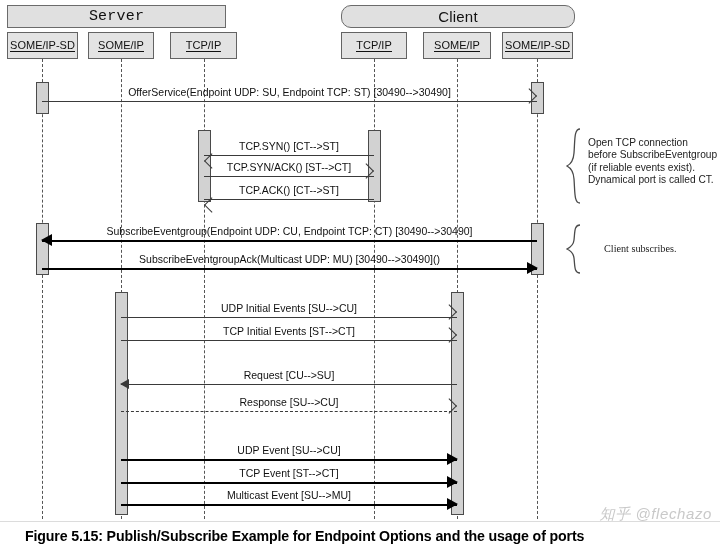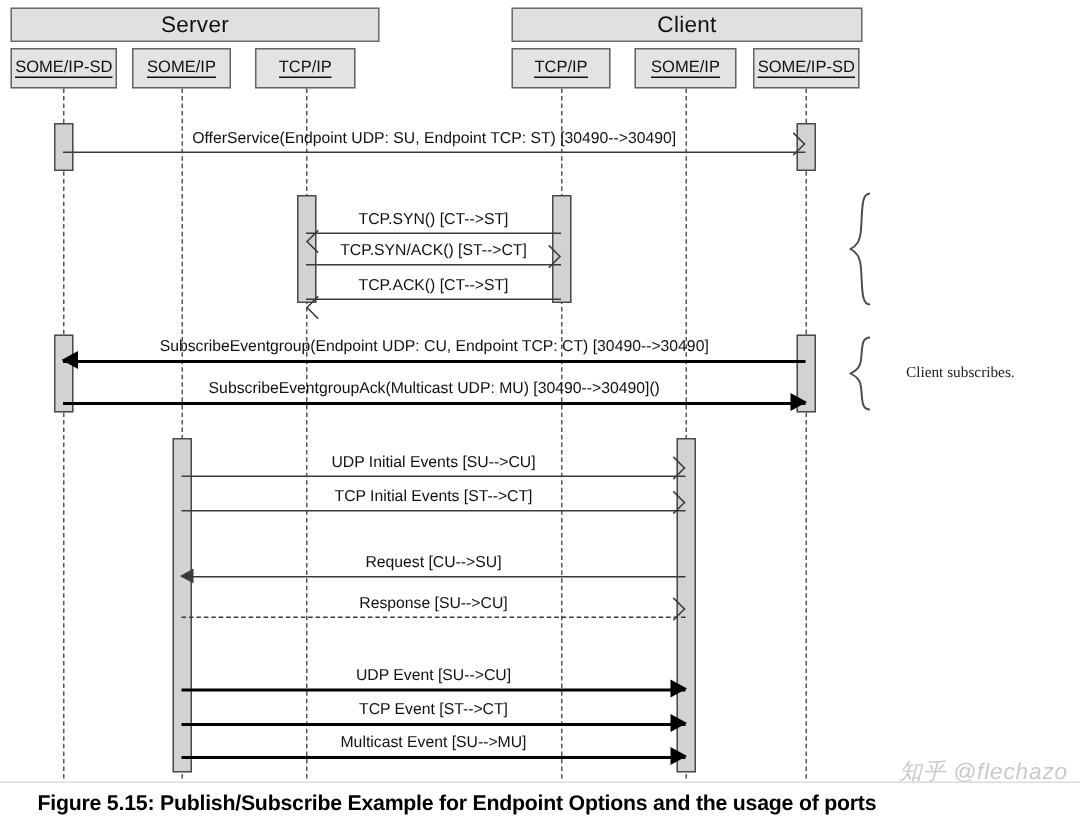--- a/index.html
+++ b/index.html
@@ -70,24 +70,24 @@
   .watermark{position:absolute;right:8px;top:505px;font-size:15px;
       color:#c9c9c9;letter-spacing:.6px;font-style:italic;}
 
   .hr{position:absolute;left:0;width:720px;height:0;border-top:1px solid #dcdcdc;}
 </style>
 </head>
 <body>
 
 <div class="canvas">
 
-  <div class="group-box" style="left:7px;top:5px;width:246px;height:23px;">
+  <div class="group-box" style="left:7px;top:5px;width:219px;height:23px;font-family:Liberation Mono, monospace;">
     <span>Server</span>
   </div>
-  <div class="group-box" style="left:341px;top:5px;width:234px;height:23px;">
+  <div class="group-box" style="left:341px;top:5px;width:234px;height:23px;border-radius:10px;">
     <span>Client</span>
   </div>
 
   <div class="actor-box" style="left:7px;top:32px;width:71px;height:27px;">
     <span>SOME/IP-SD</span>
   </div>
   <div class="actor-box" style="left:88px;top:32px;width:66px;height:27px;">
     <span>SOME/IP</span>
   </div>
   <div class="actor-box" style="left:170px;top:32px;width:67px;height:27px;">
@@ -198,20 +198,24 @@
     <div class="line"></div>
     <div class="head"></div>
     <div class="label">Multicast Event [SU--&gt;MU]</div>
   </div>
 
   <div class="brace" style="left:566px;top:128px;width:18px;height:76px;">
     <svg width="18" height="76" viewBox="0 0 18 76">
       <path d="M14 1 C8 1 9 12 8 25 C7.4 33 5 36 1 38 C5 40 7.4 43 8 51 C9 64 8 75 14 75" fill="none" stroke="#4a4a4a" stroke-width="1.3"></path>
     </svg>
   </div>
+  <div class="note" style="left:588px;top:137px;">Open TCP connection
+before SubscribeEventgroup
+(if reliable events exist).
+Dynamical port is called CT.</div>
 
   <div class="brace" style="left:566px;top:224px;width:18px;height:50px;">
     <svg width="18" height="50" viewBox="0 0 18 50">
       <path d="M14 1 C8 1 9 8 8 16 C7.5 21 5 23 1 25 C5 27 7.5 29 8 34 C9 42 8 49 14 49" fill="none" stroke="#4a4a4a" stroke-width="1.3"></path>
     </svg>
   </div>
   <div class="note" style="left:604px;top:243px;font-family:Liberation Serif, serif;">Client subscribes.</div>
 
   <div class="watermark">知乎 @flechazo</div>
 

